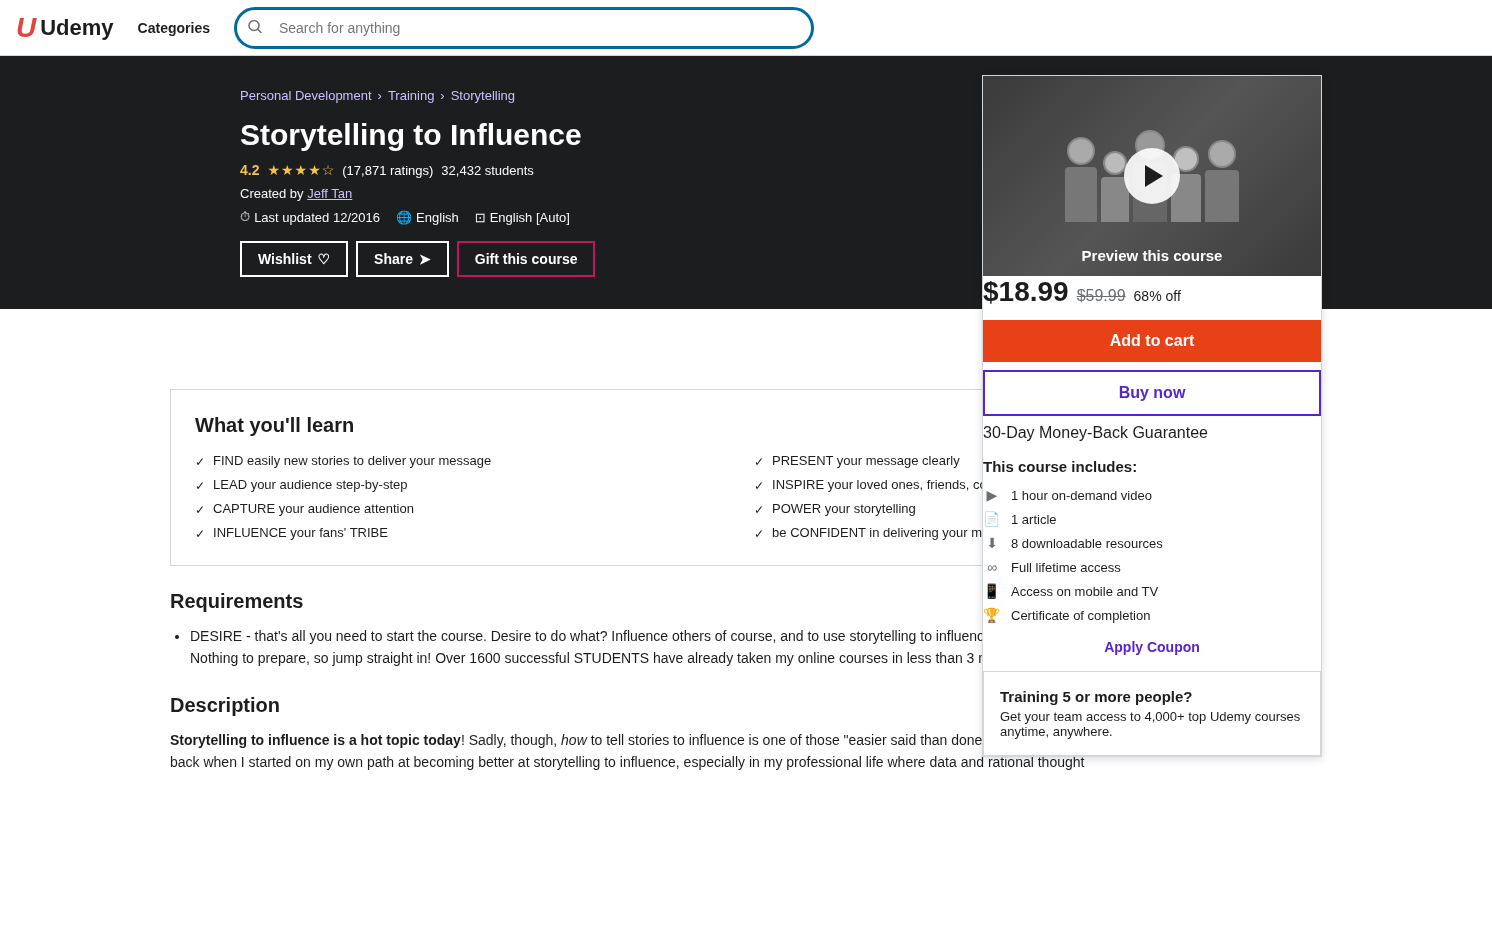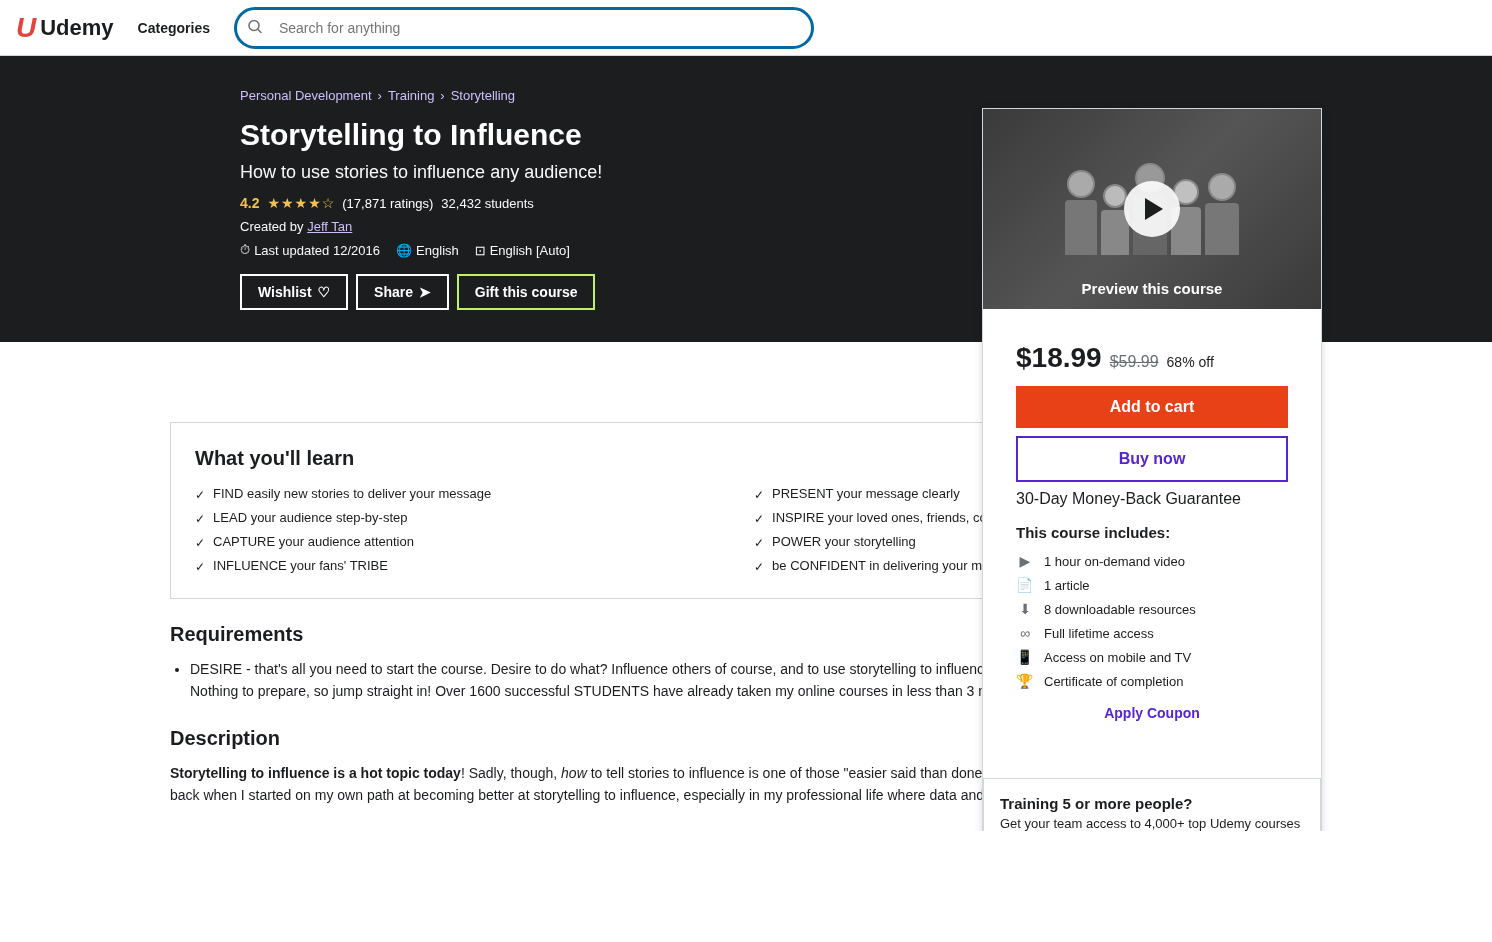--- a/index.html
+++ b/index.html
@@ -154,21 +154,21 @@
       font-size: 14px;
       font-weight: 600;
       cursor: pointer;
       display: flex;
       align-items: center;
       gap: 6px;
     }
     .btn-gift {
       padding: 8px 16px;
       background: transparent;
-      border: 2px solid #bef264;
+      border: 2px solid #be185d;
       color: #fff;
       font-size: 14px;
       font-weight: 600;
       cursor: pointer;
     }
 
     
     .main-content {
       display: flex;
       max-width: 1200px;
@@ -262,21 +262,21 @@
       position: absolute;
       bottom: 12px;
       left: 50%;
       transform: translateX(-50%);
       color: #fff;
       font-weight: 700;
       font-size: 15px;
       white-space: nowrap;
     }
     .sidebar-body {
-      padding: 33px;
+      padding: 0;
     }
     .price-row {
       display: flex;
       align-items: baseline;
       gap: 8px;
       margin-bottom: 12px;
     }
     .price-current {
       font-size: 28px;
       font-weight: 700;
@@ -454,21 +454,20 @@
 
     <div class="breadcrumb">
       <a href="#">Personal Development</a>
       <span>›</span>
       <a href="#">Training</a>
       <span>›</span>
       <a href="#">Storytelling</a>
     </div>
 
     <h1 class="course-title">Storytelling to Influence</h1>
-    <p class="course-subtitle">How to use stories to influence any audience!</p>
 
     <div class="rating-row">
       <span class="rating-num">4.2</span>
       <div class="stars">
         <span class="star">★</span>
         <span class="star">★</span>
         <span class="star">★</span>
         <span class="star">★</span>
         <span class="star-half">☆</span>
       </div>

